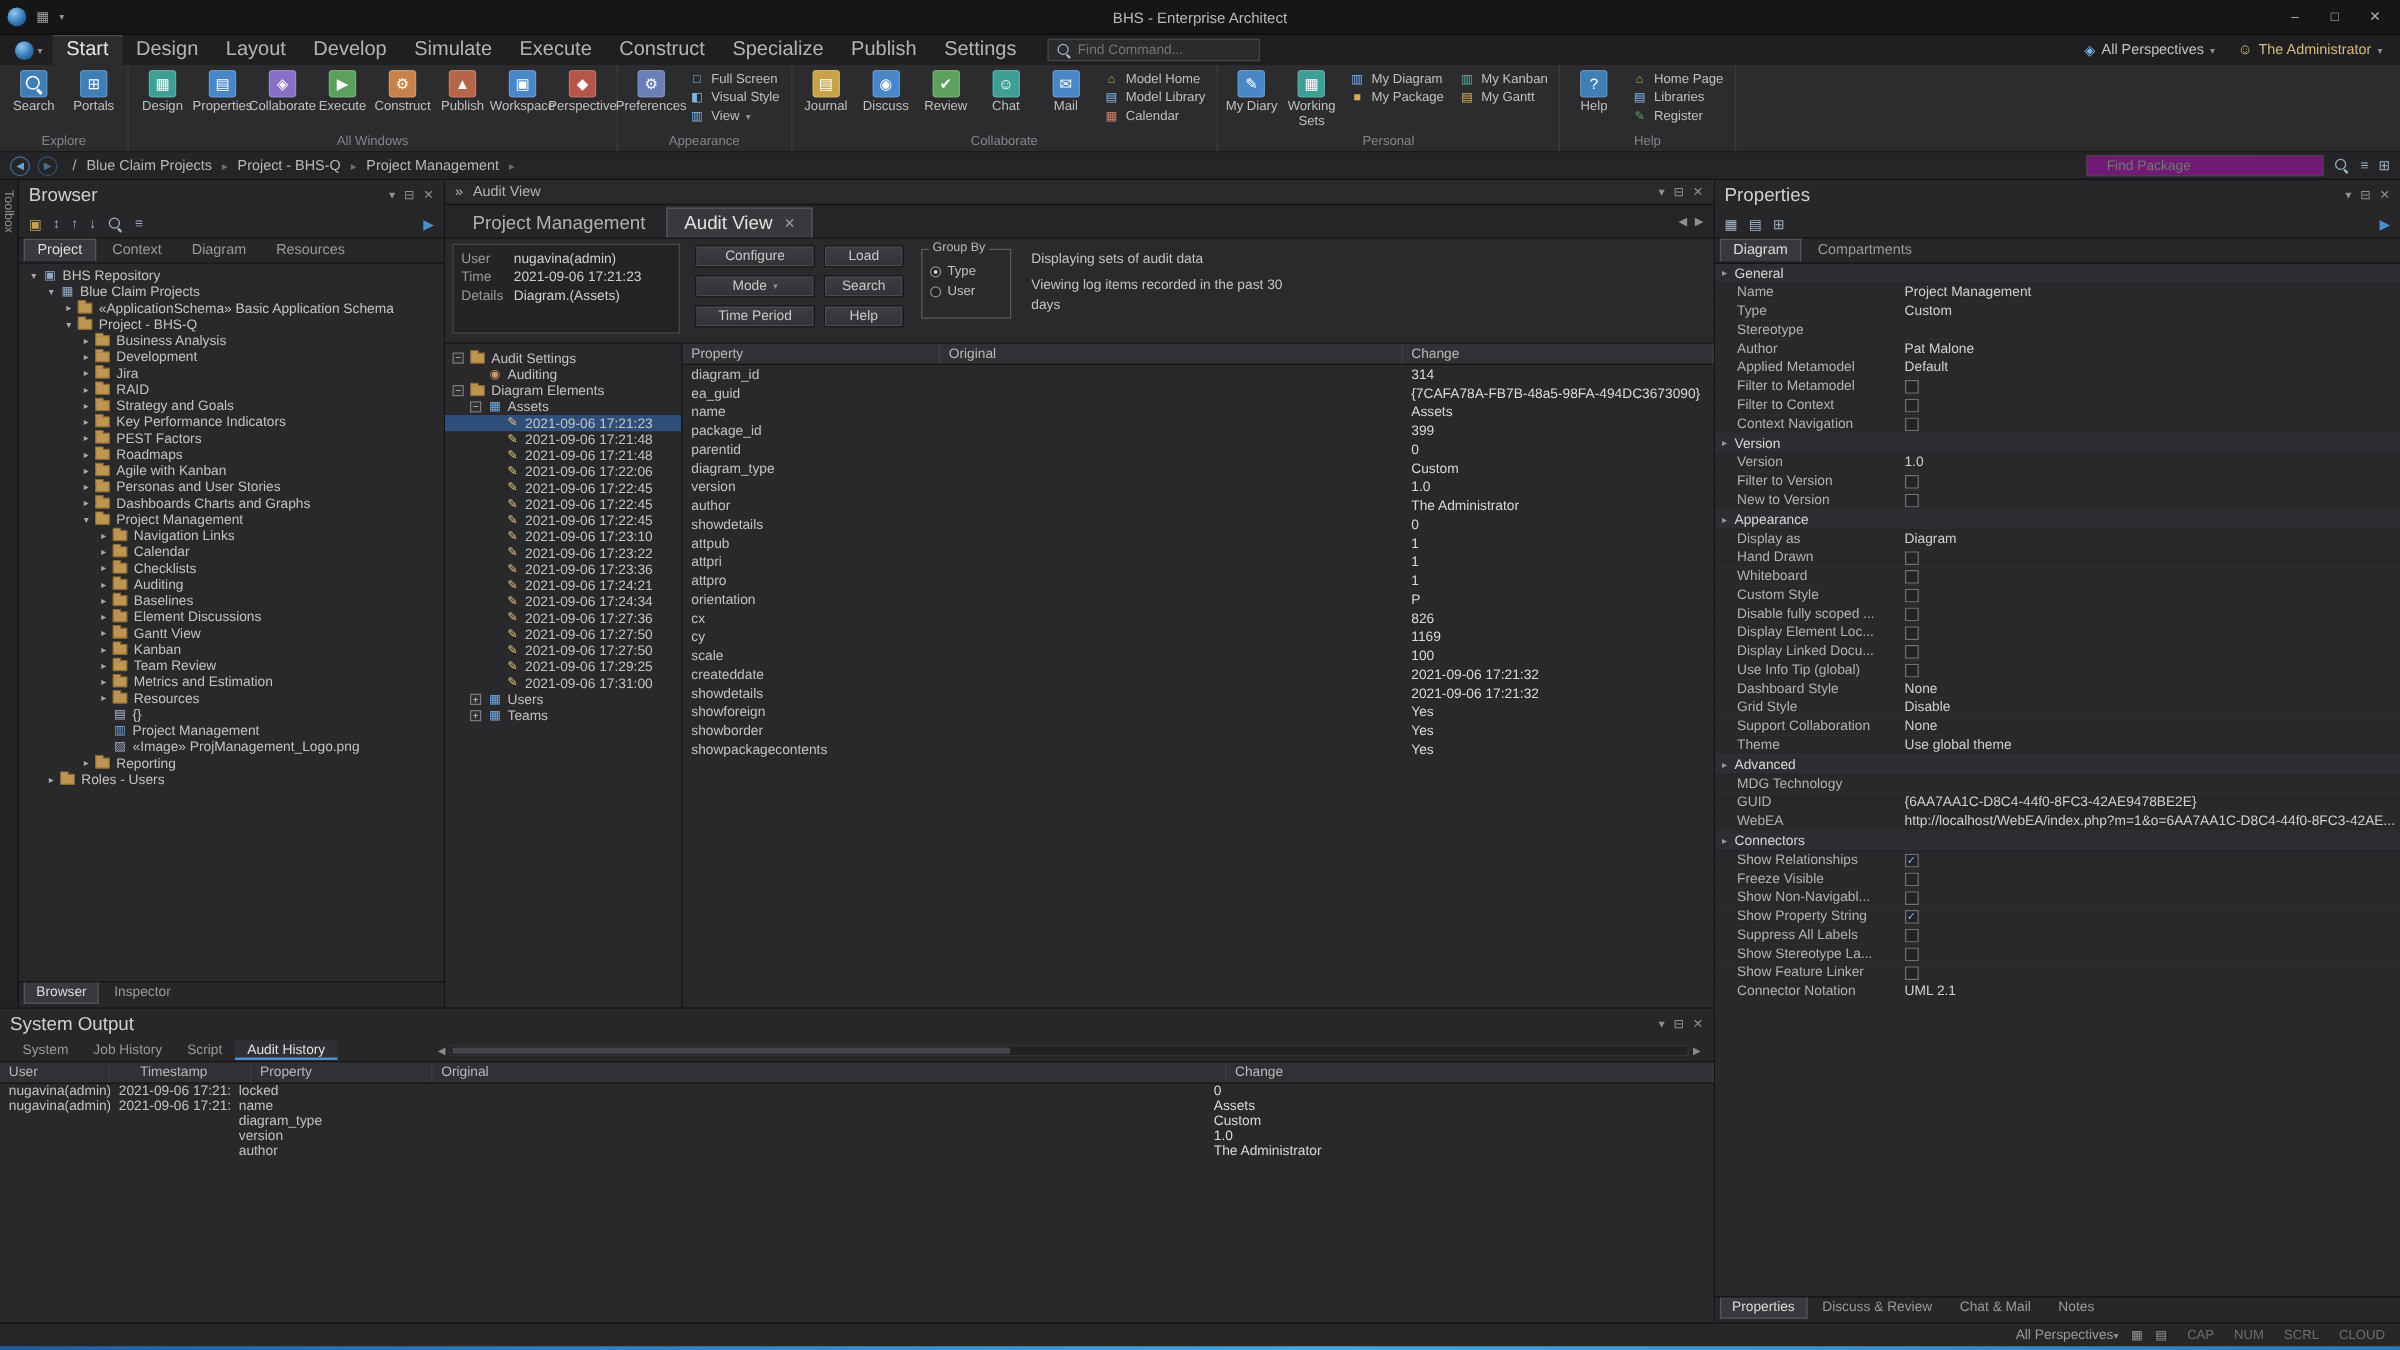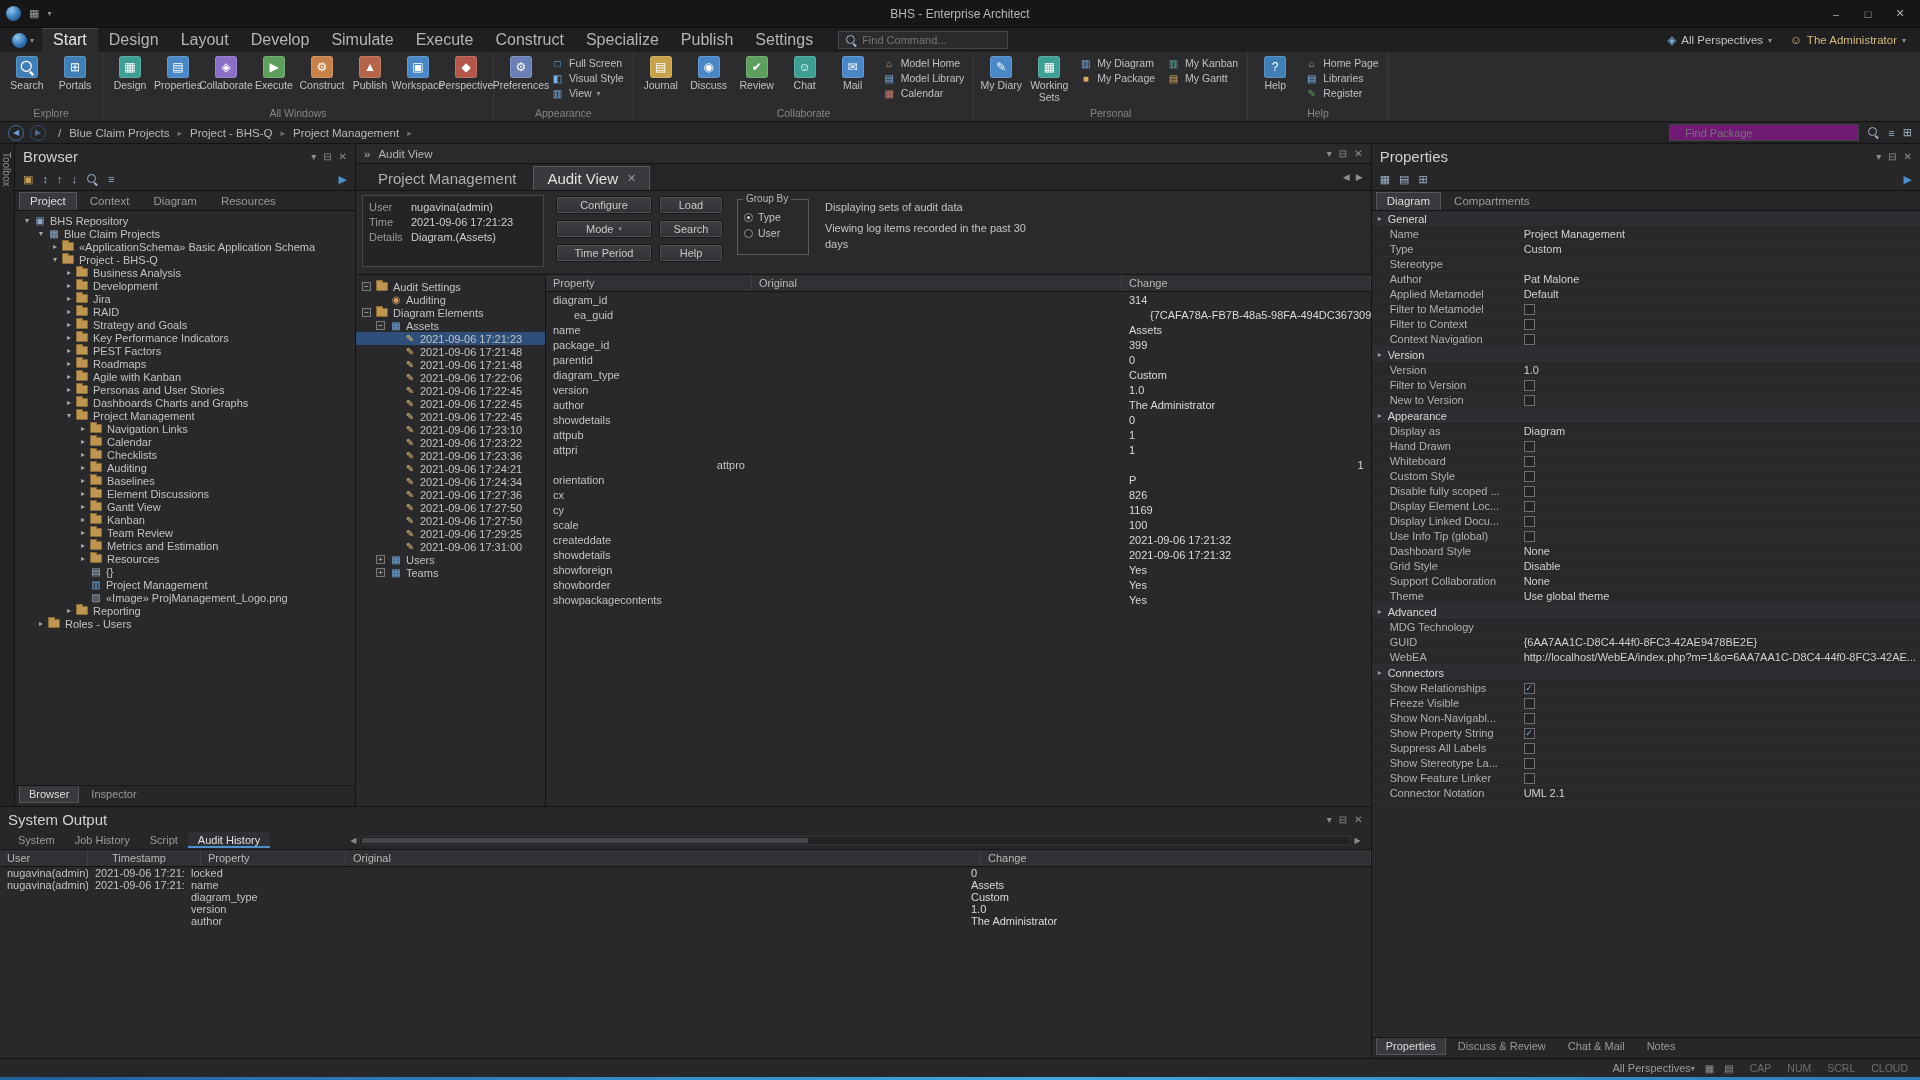--- a/index.html
+++ b/index.html
@@ -82,21 +82,21 @@
   .left-col{flex:1;display:flex;flex-direction:column;min-width:0;border-right:1px solid var(--line-dark);}
   .top-row{flex:1;display:flex;min-height:0;}
   .toolbox-strip{flex:0 0 15px;background:#232326;border-right:1px solid var(--line-dark);position:relative;}
   .toolbox-strip span{position:absolute;top:8px;left:1px;writing-mode:vertical-rl;font-size:10px;color:#8f8f8f;}
 
   .panel-header{height:24px;display:flex;align-items:center;padding:0 8px;font-size:15px;color:#d0d0d0;background:var(--bg-panel);flex:0 0 auto;}
   .ph-icons{margin-left:auto;display:flex;gap:7px;color:#8f8f8f;font-size:10px;}
   .ph-icons span{cursor:default;}
   .panel-toolbar{height:23px;display:flex;align-items:center;gap:9px;padding:0 8px;border-bottom:1px solid var(--line-dark);background:var(--bg-panel);flex:0 0 auto;font-size:11px;}
   .panel-toolbar .spacer{flex:1;}
-  .ptabs{height:20px;display:flex;align-items:center;padding-left:4px;gap:2px;font-size:11.5px;border-bottom:1px solid var(--line-dark);background:var(--bg-panel);flex:0 0 auto;}
+  .ptabs{height:20px;display:flex;align-items:flex-start;padding-left:4px;gap:2px;font-size:11.5px;border-bottom:1px solid var(--line-dark);background:var(--bg-panel);flex:0 0 auto;}
   .ptab{padding:2px 10px 3px;color:#9a9a9a;border:1px solid transparent;border-bottom:none;}
   .ptab.active{background:#39393d;color:#dcdcdc;border-color:#55555b;}
   .pbottom{height:21px;display:flex;align-items:flex-start;padding-left:4px;gap:2px;font-size:11px;border-top:1px solid var(--line-dark);background:var(--bg-panel);flex:0 0 auto;}
   .pbottom .ptab{border:1px solid transparent;border-top:none;padding:2px 9px;}
   .pbottom .ptab.active{background:#39393d;color:#dcdcdc;border-color:#55555b;}
 
   
   .browser{flex:0 0 341px;display:flex;flex-direction:column;border-right:1px solid var(--line-dark);background:var(--bg-content);min-height:0;}
   .tree{flex:1;overflow:hidden;padding-top:3px;background:var(--bg-content);}
   .tree-row{display:flex;align-items:center;height:13px;white-space:nowrap;color:#c3c3c3;font-size:11px;}
@@ -828,21 +828,21 @@
                   <span class="tcol" style="flex: 0 0 206px;">Property</span>
                   <span class="tcol" style="flex: 0 0 370px;">Original</span>
                   <span class="tcol grow">Change</span>
                 </div>
               <div class="tbody" id="audit-table-body">
                   <div class="trow" style="height: 15px;">
                     <span class="tcol" style="flex: 0 0 206px;">diagram_id</span>
                     <span class="tcol" style="flex: 0 0 370px;"></span>
                     <span class="tcol grow chg">314</span>
                   </div>
-                  <div class="trow" style="height: 15px; margin-left: 21px;">
+                  <div class="trow" style="height: 15px;">
                     <span class="tcol" style="flex: 0 0 206px;">ea_guid</span>
                     <span class="tcol" style="flex: 0 0 370px;"></span>
                     <span class="tcol grow chg">{7CAFA78A-FB7B-48a5-98FA-494DC3673090}</span>
                   </div>
                   <div class="trow" style="height: 15px;">
                     <span class="tcol" style="flex: 0 0 206px;">name</span>
                     <span class="tcol" style="flex: 0 0 370px;"></span>
                     <span class="tcol grow chg">Assets</span>
                   </div>
                   <div class="trow" style="height: 15px;">
@@ -878,21 +878,21 @@
                   <div class="trow" style="height: 15px;">
                     <span class="tcol" style="flex: 0 0 206px;">attpub</span>
                     <span class="tcol" style="flex: 0 0 370px;"></span>
                     <span class="tcol grow chg">1</span>
                   </div>
                   <div class="trow" style="height: 15px;">
                     <span class="tcol" style="flex: 0 0 206px;">attpri</span>
                     <span class="tcol" style="flex: 0 0 370px;"></span>
                     <span class="tcol grow chg">1</span>
                   </div>
-                  <div class="trow" style="height: 15px; text-align: right;">
+                  <div class="trow" style="height: 15px;">
                     <span class="tcol" style="flex: 0 0 206px;">attpro</span>
                     <span class="tcol" style="flex: 0 0 370px;"></span>
                     <span class="tcol grow chg">1</span>
                   </div>
                   <div class="trow" style="height: 15px;">
                     <span class="tcol" style="flex: 0 0 206px;">orientation</span>
                     <span class="tcol" style="flex: 0 0 370px;"></span>
                     <span class="tcol grow chg">P</span>
                   </div>
                   <div class="trow" style="height: 15px;">

